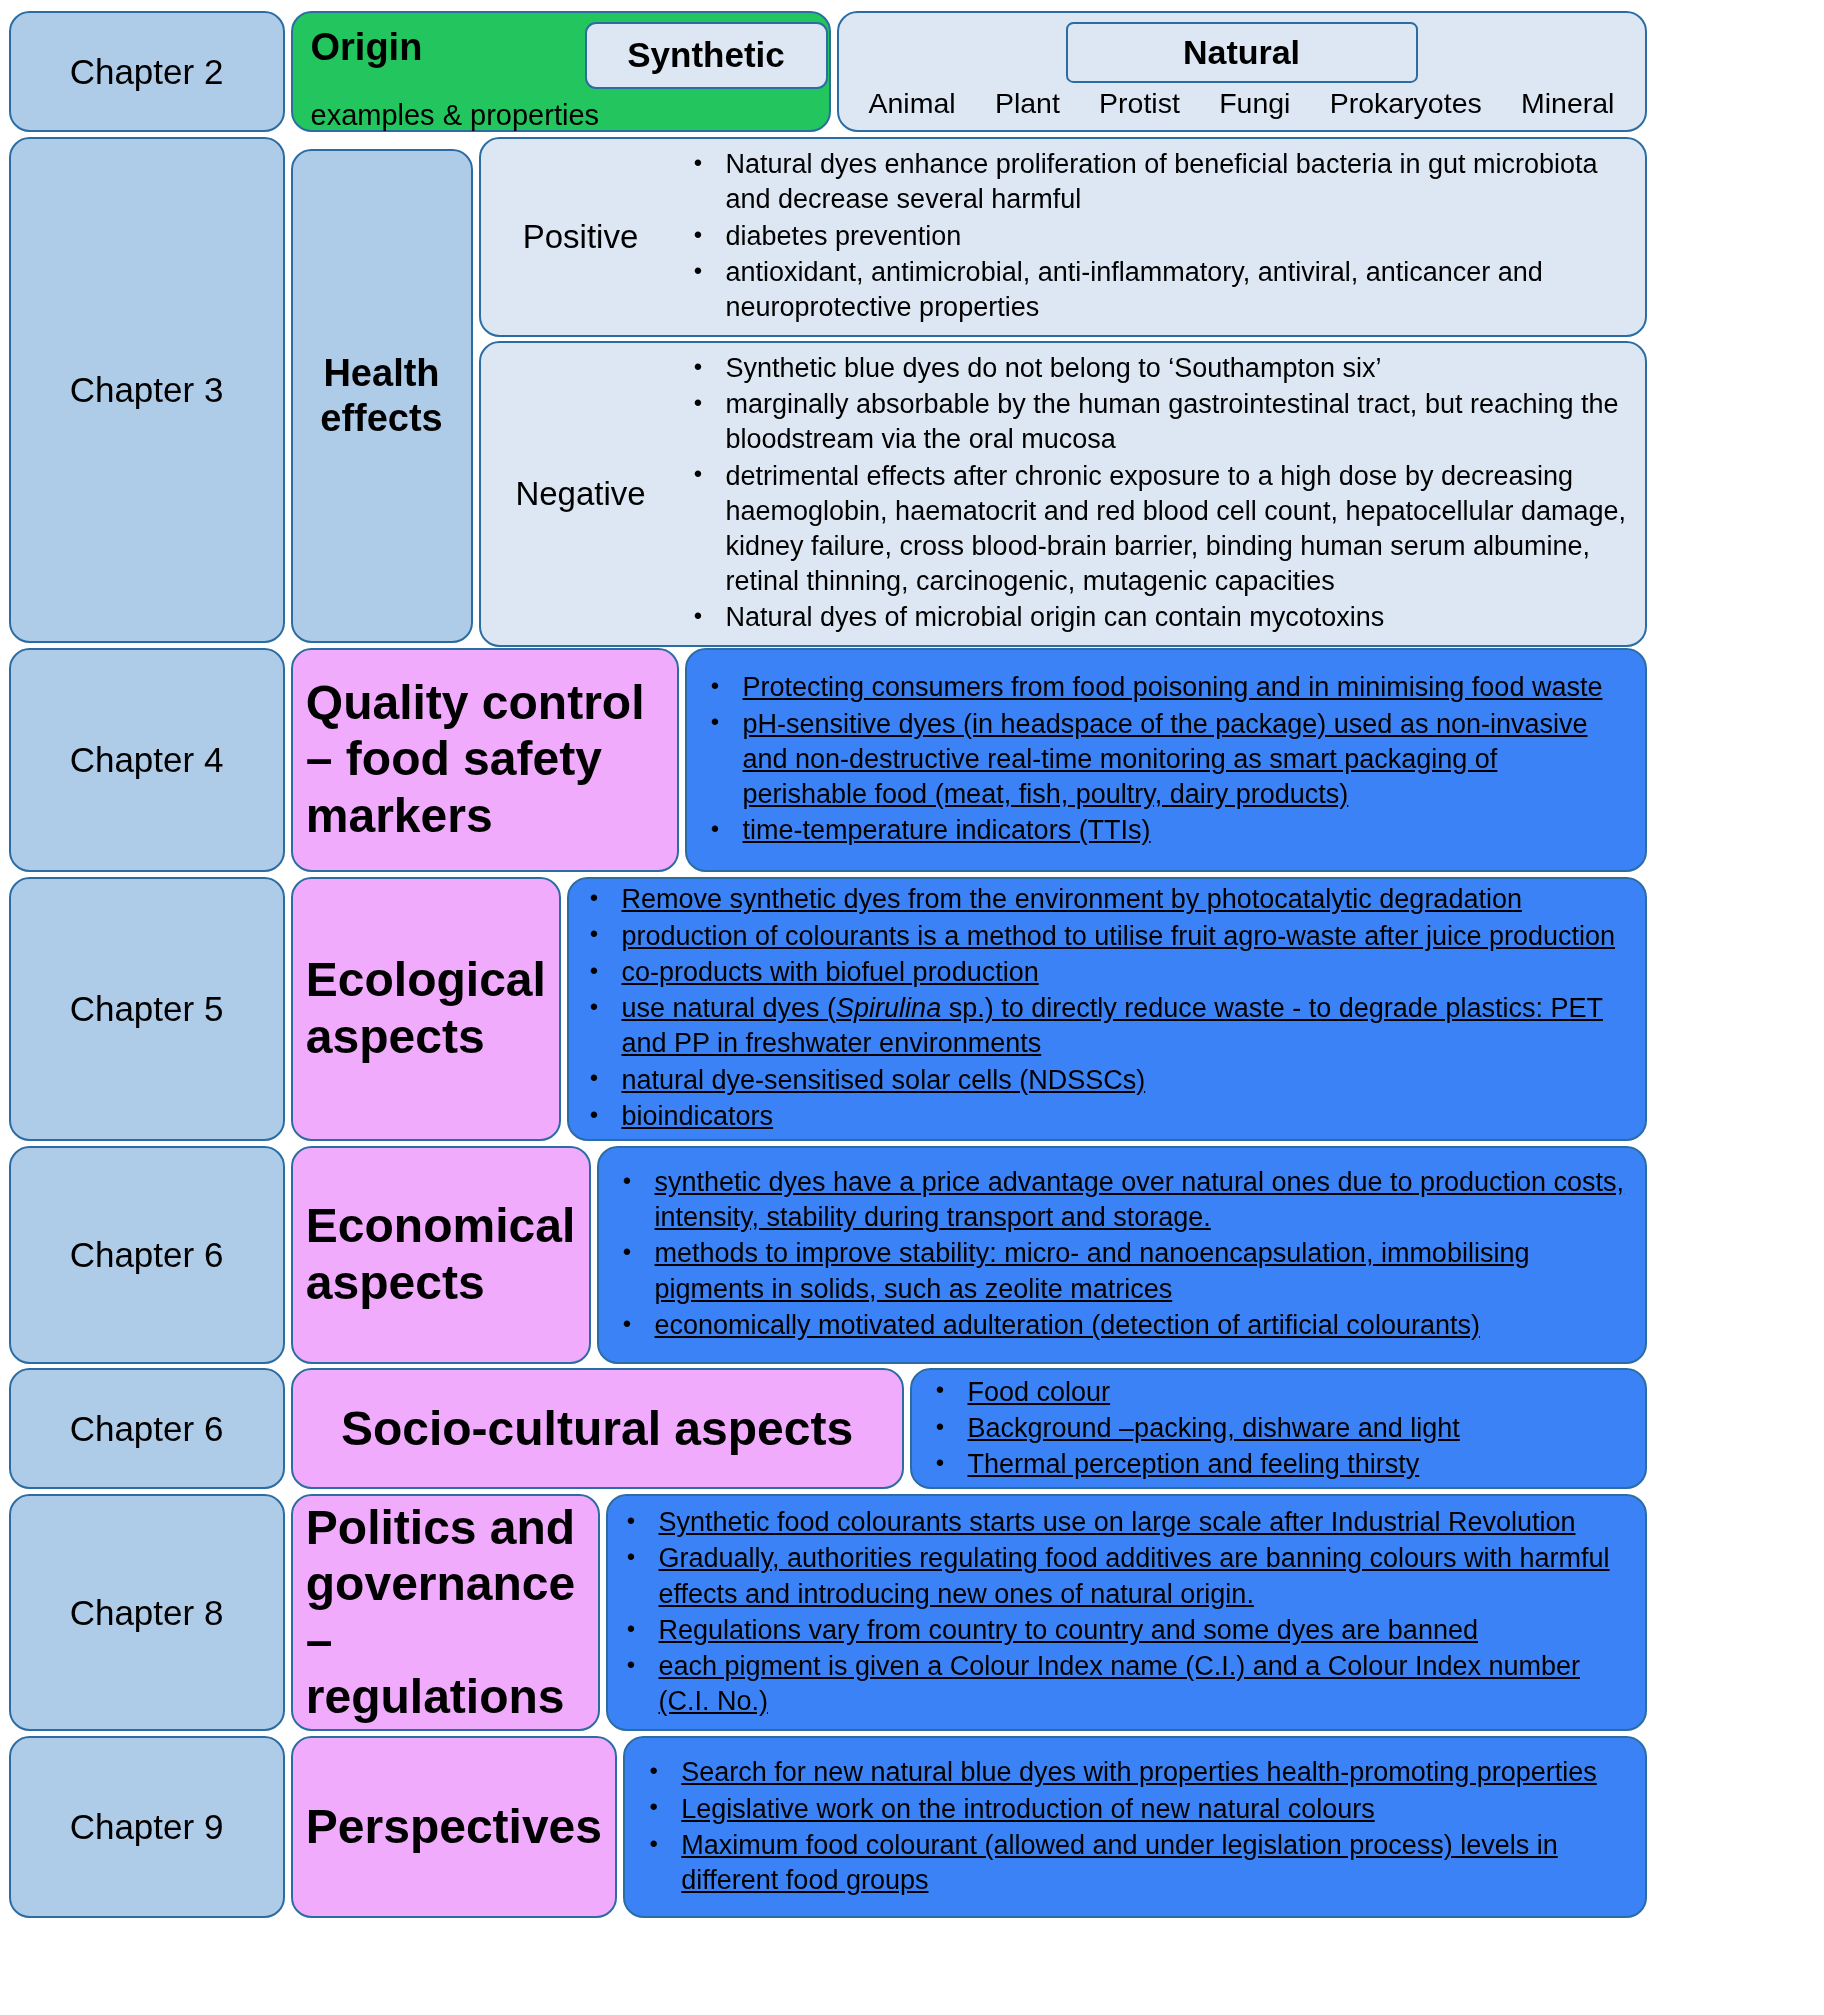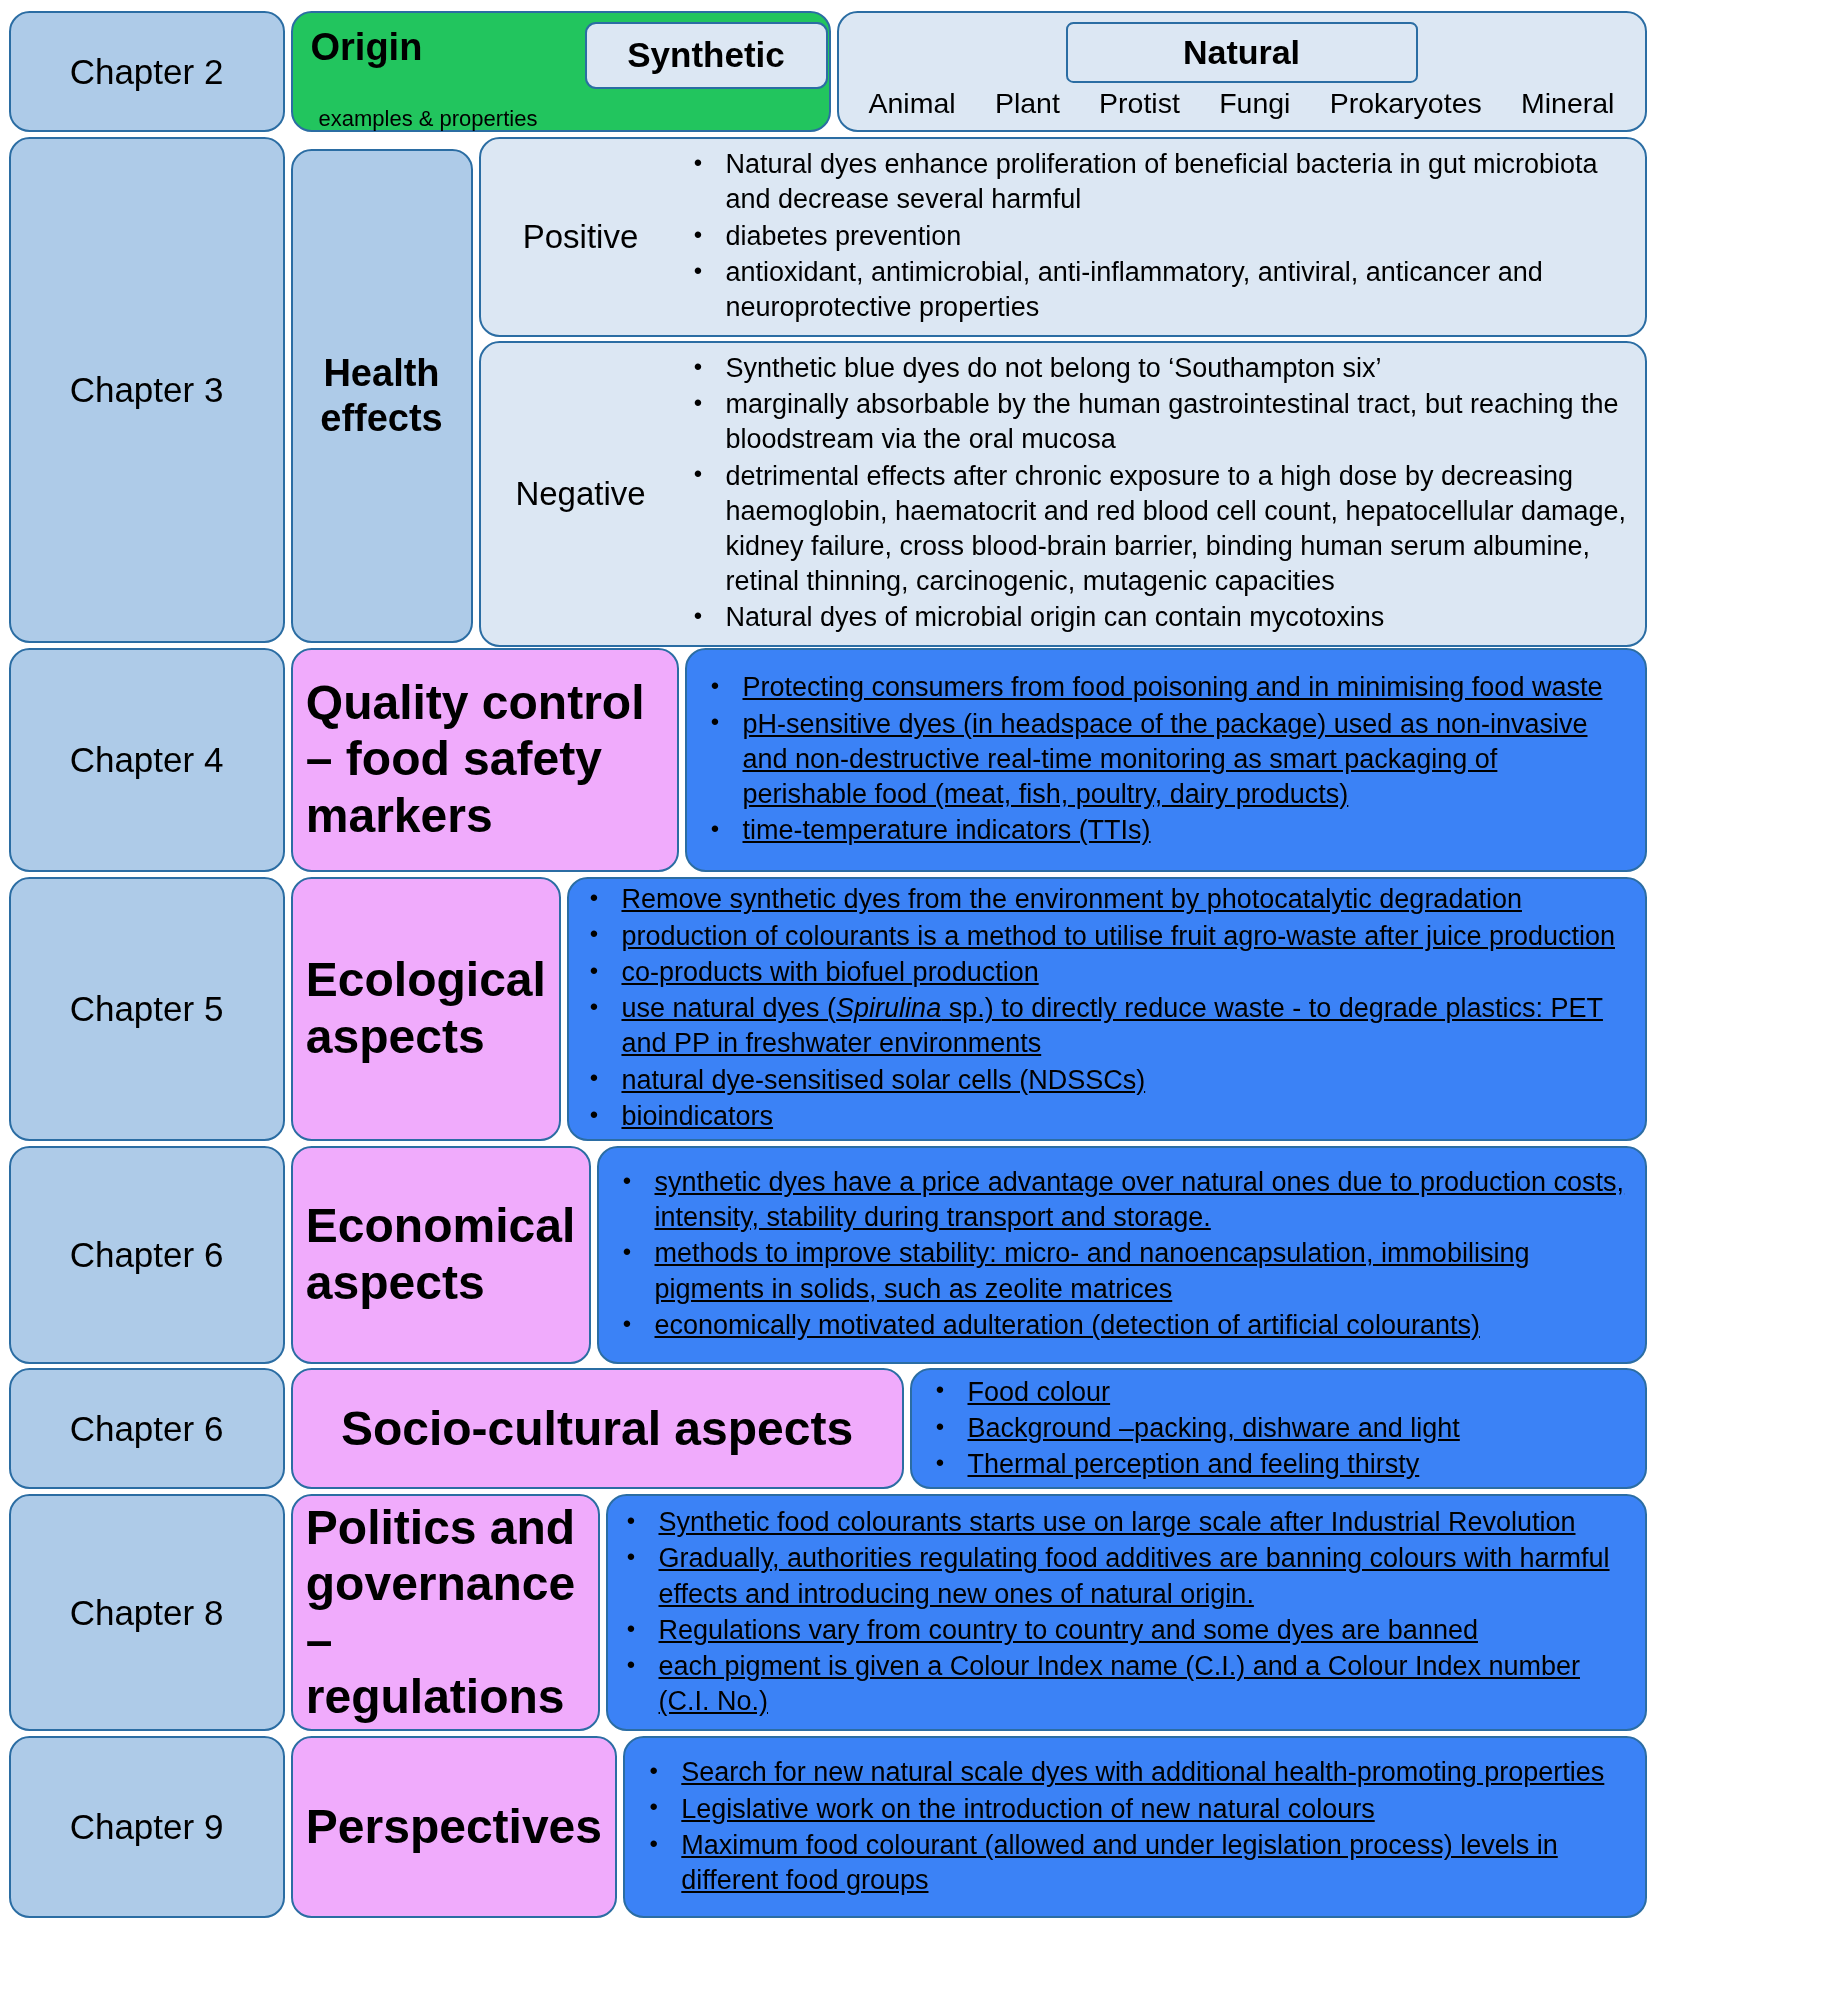--- a/index.html
+++ b/index.html
@@ -103,23 +103,23 @@
     padding:8.5px 0 0 18px;
   }
   .origin-title{
     font-size:38px;
     font-weight:bold;
     line-height:1;
     padding-top:6px;
   }
   .origin-sub{
     position:absolute;
-    left:26px;
+    left:18px;
     bottom:-2.4px;
-    font-size:22px;
+    font-size:29px;
     white-space:nowrap;
   }
   .synthetic-chip{
     position:absolute;
     left:292px;
     top:8.5px;
     width:243px;
     height:67px;
     border:2.4px solid #2b6da3;
     border-radius:11px;
@@ -322,21 +322,21 @@
         <li>each pigment is given a Colour Index name (C.I.) and a Colour Index number (C.I. No.)</li>
       </ul>
     </div>
   </div>
 
   <div class="row" style="height:182px;">
     <div class="chapter-cell">Chapter 9</div>
     <div class="topic-cell" style="flex:0 0 325px;">Perspectives</div>
     <div class="bullets">
       <ul class="blist">
-        <li>Search for new natural scale dyes with additional health-promoting properties</li>
+        <li>Search for new natural blue dyes with properties health-promoting properties</li>
         <li>Legislative work on the introduction of new natural colours</li>
         <li>Maximum food colourant (allowed and under legislation process) levels in different food groups</li>
       </ul>
     </div>
   </div>
 
 </div>
 
 
 </body></html>

